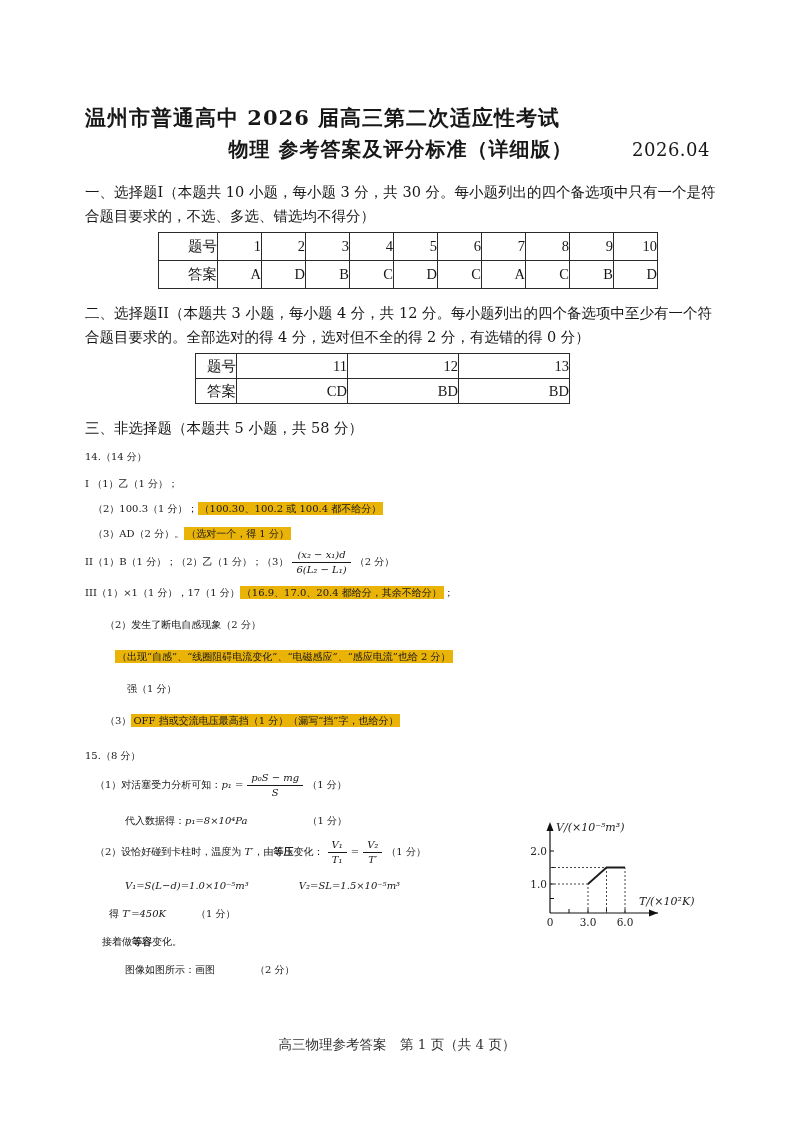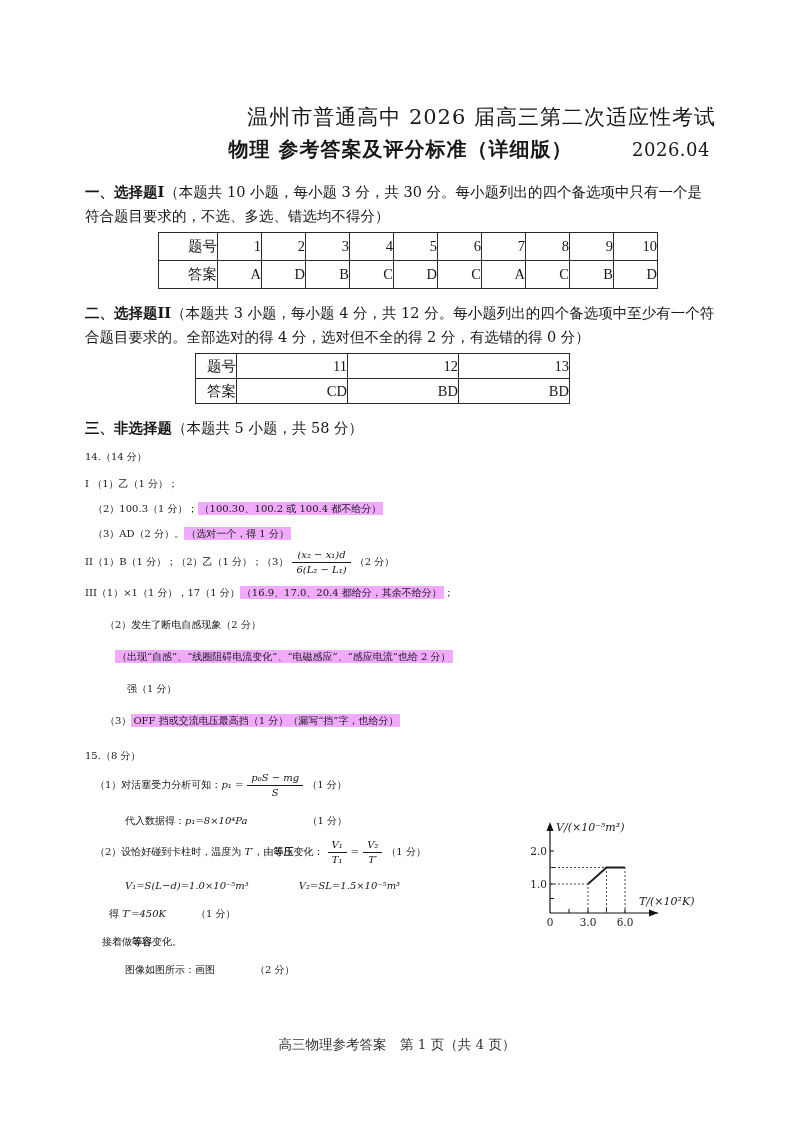--- a/index.html
+++ b/index.html
@@ -3,28 +3,28 @@
 <meta charset="utf-8">
 <style>
   html,body { margin:0; padding:0; background:#888; }
   .page {
     position:relative; width:794px; height:1123px; margin:0 auto;
     background:#ffffff; overflow:hidden;
     font-family:"DejaVu Serif","Liberation Serif",serif;
     color:#171717;
   }
   .content { padding:104px 78px 0 85px; }
-  .title1 { text-align:right; font-size:21px; font-weight:normal; line-height:1.3; letter-spacing:1px; }
+  .title1 { text-align:left; font-size:21px; font-weight:bold; line-height:1.3; letter-spacing:1px; }
   .title2row { position:relative; text-align:center; margin-top:5px; height:26px; }
   .title2 { display:inline-block; font-size:20px; font-weight:bold; letter-spacing:1px; }
   .date { position:absolute; right:6px; bottom:2px; font-size:18px; font-weight:normal; letter-spacing:.5px; }
   .para { font-size:14.5px; line-height:24px; margin:0; }
-  .para .h { font-weight:bold; }
+  .para .h { font-weight:normal; }
   .ln { font-size:10px; line-height:20px; margin:0; }
-  .hl { background:#f0abfc; padding:1px 2px; }
+  .hl { background:#eab308; padding:1px 2px; }
   .b { font-weight:bold; }
   .m { font-style:italic; }
   table { border-collapse:collapse; }
   td { border:1px solid #2a2a2a; text-align:right; font-size:14.5px; padding:0;font-family:Liberation Serif, serif; }
   .tbl1 { margin:4px 0 0 73px; }
   .tbl1 td { height:27px; width:43px; }
   .tbl1 td.hd { width:58px; }
   .tbl2 { margin:4px 0 0 110px; }
   .tbl2 td { height:24px; width:110px; }
   .tbl2 td.hd { width:40px; }

